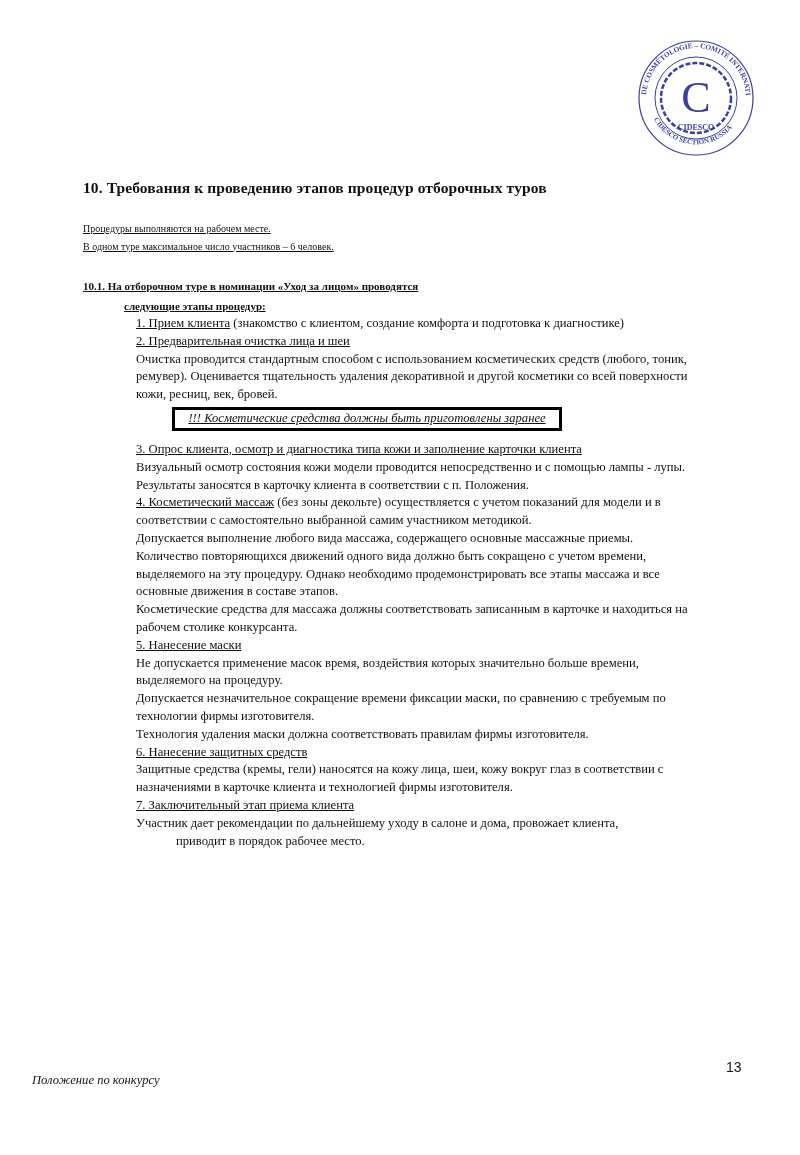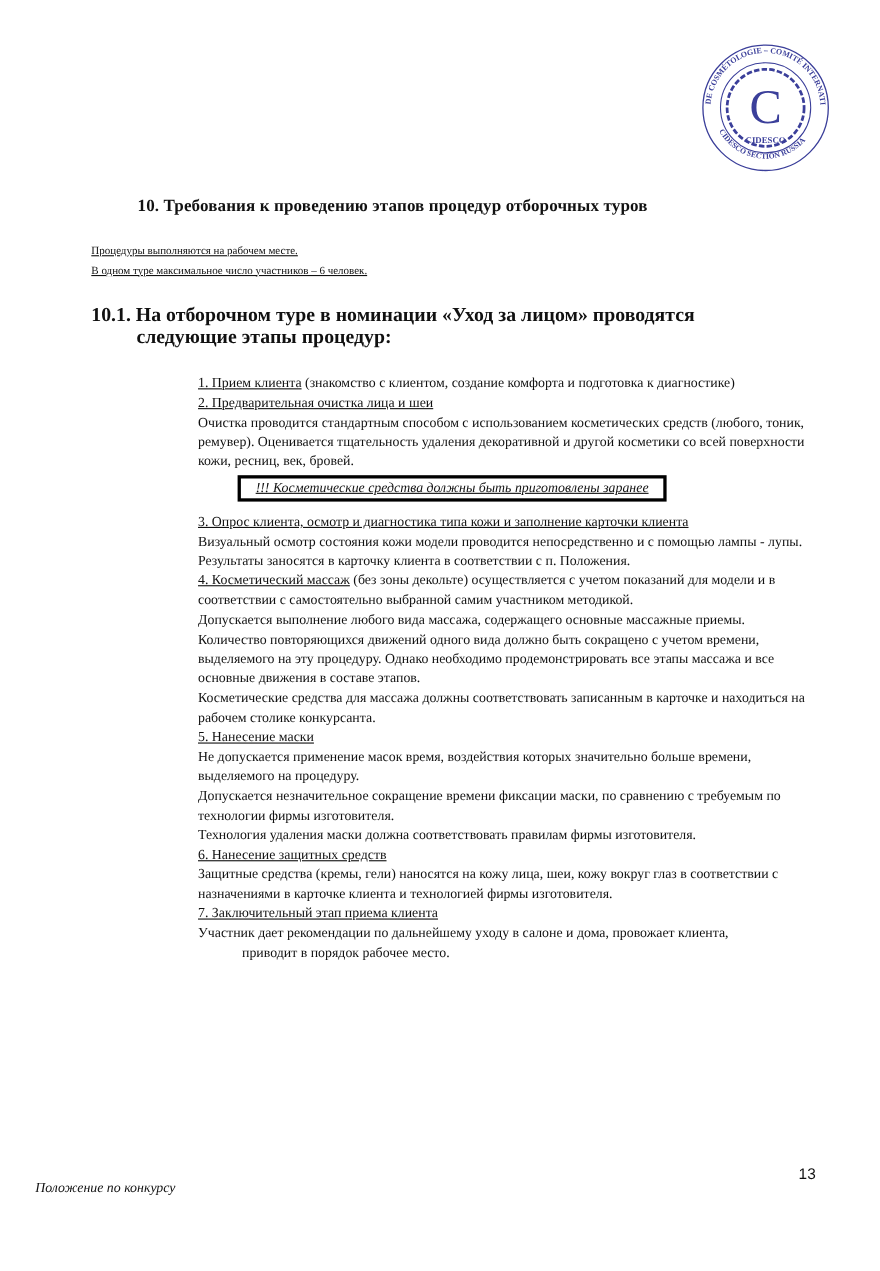--- a/index.html
+++ b/index.html
@@ -1,23 +1,23 @@
 <!DOCTYPE html>
 <html><head>
 <meta charset="utf-8">
 <style>
   html, body { margin:0; padding:0; background:#ffffff; }
   body { width:800px; height:1155px; position:relative; overflow:hidden;
          font-family:"Liberation Serif", "DejaVu Serif", serif; color:#111; }
   .logo { position:absolute; left:636px; top:38px; width:120px; height:120px; }
-  .h1 { position:absolute; left:83px; top:179px; font-size:15.5px; font-weight:bold; letter-spacing:0.1px;margin-left:42px; }
+  .h1 { position:absolute; left:83px; top:179px; font-size:15.5px; font-weight:bold; letter-spacing:0.1px; }
   .intro { position:absolute; left:83px; top:220px; font-size:10px; line-height:17.5px;text-decoration:underline; }
-  .h2 { position:absolute; left:83px; top:276px; font-size:18px; font-weight:bold; line-height:20px; }
+  .h2 { position:absolute; left:83px; top:276px; font-size:11px; font-weight:bold; line-height:20px;text-decoration:underline; }
   .h2 .indent { padding-left:41px; display:block; }
-  .body { position:absolute; left:136px; top:340px; width:570px; font-size:12.6px; line-height:17.8px;margin-left:44px; }
+  .body { position:absolute; left:136px; top:315px; width:570px; font-size:12.6px; line-height:17.8px; }
   .body p { margin:0; }
   .u { text-decoration:underline; }
   .notebox { margin:3px 0 10px 36px; width:390px; height:24px; border:3.5px solid #000;
              box-sizing:border-box; text-align:center; font-style:italic; line-height:16px; font-size:12.6px; }
   .notebox span { text-decoration:underline; }
   .hang { padding-left:40px; display:block; }
   .footer-left { position:absolute; left:32px; top:1073px; font-style:italic; font-size:12.6px; }
   .page-num { position:absolute; left:726px; top:1059px; font-family:"Liberation Sans", "DejaVu Sans", sans-serif; font-size:14px; }
 </style>
 </head>

